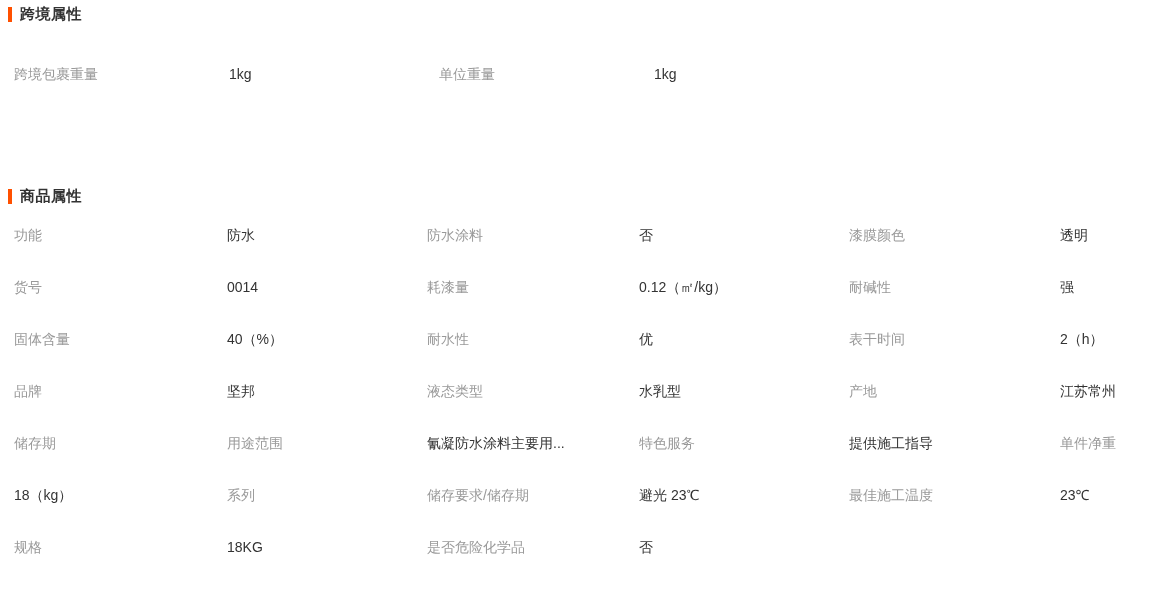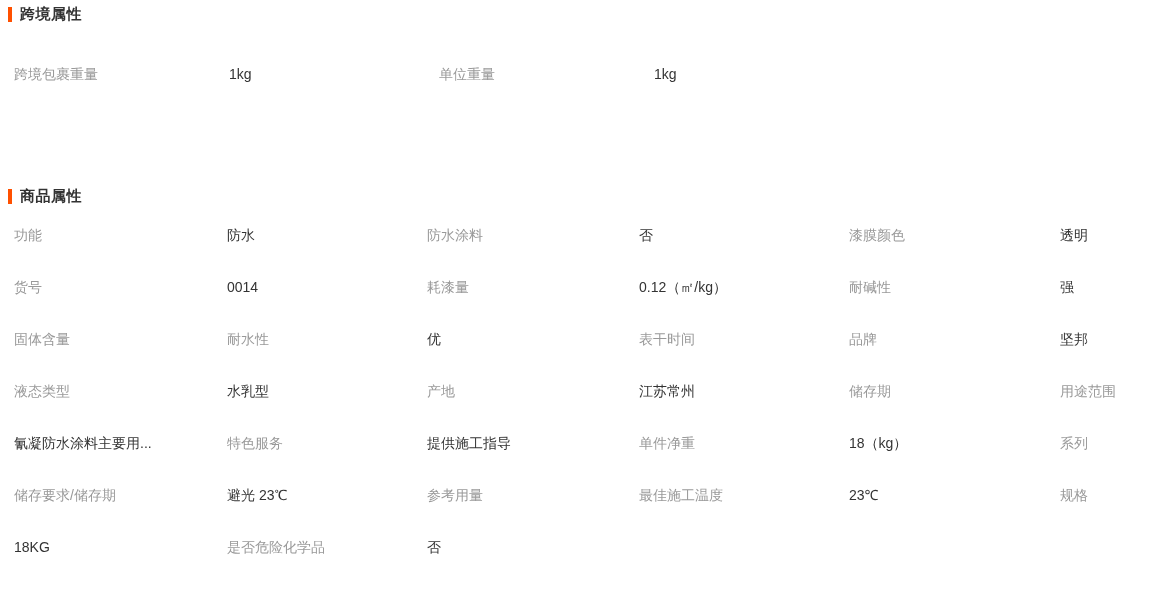--- a/index.html
+++ b/index.html
@@ -133,44 +133,45 @@
     <div class="attr-value">透明</div>
 
     <div class="attr-label">货号</div>
     <div class="attr-value">0014</div>
     <div class="attr-label">耗漆量</div>
     <div class="attr-value">0.12（㎡/kg）</div>
     <div class="attr-label">耐碱性</div>
     <div class="attr-value">强</div>
 
     <div class="attr-label">固体含量</div>
+    <div class="attr-value">40（%）</div>
     <div class="attr-label">耐水性</div>
     <div class="attr-value">优</div>
     <div class="attr-label">表干时间</div>
+    <div class="attr-value">2（h）</div>
 
     <div class="attr-label">品牌</div>
     <div class="attr-value">坚邦</div>
     <div class="attr-label">液态类型</div>
     <div class="attr-value">水乳型</div>
     <div class="attr-label">产地</div>
     <div class="attr-value">江苏常州</div>
 
     <div class="attr-label">储存期</div>
     <div class="attr-label">用途范围</div>
     <div class="attr-value">氰凝防水涂料主要用...</div>
     <div class="attr-label">特色服务</div>
     <div class="attr-value">提供施工指导</div>
 
     <div class="attr-label">单件净重</div>
     <div class="attr-value">18（kg）</div>
     <div class="attr-label">系列</div>
     <div class="attr-label">储存要求/储存期</div>
     <div class="attr-value">避光 23℃</div>
 
-    <div class="attr-label">参考用量</div>
     <div class="attr-label">最佳施工温度</div>
     <div class="attr-value">23℃</div>
     <div class="attr-label">规格</div>
     <div class="attr-value">18KG</div>
 
     <div class="attr-label">是否危险化学品</div>
     <div class="attr-value">否</div>
     <div class="empty-cell"></div>
     <div class="empty-cell"></div>
     <div class="empty-cell"></div>

